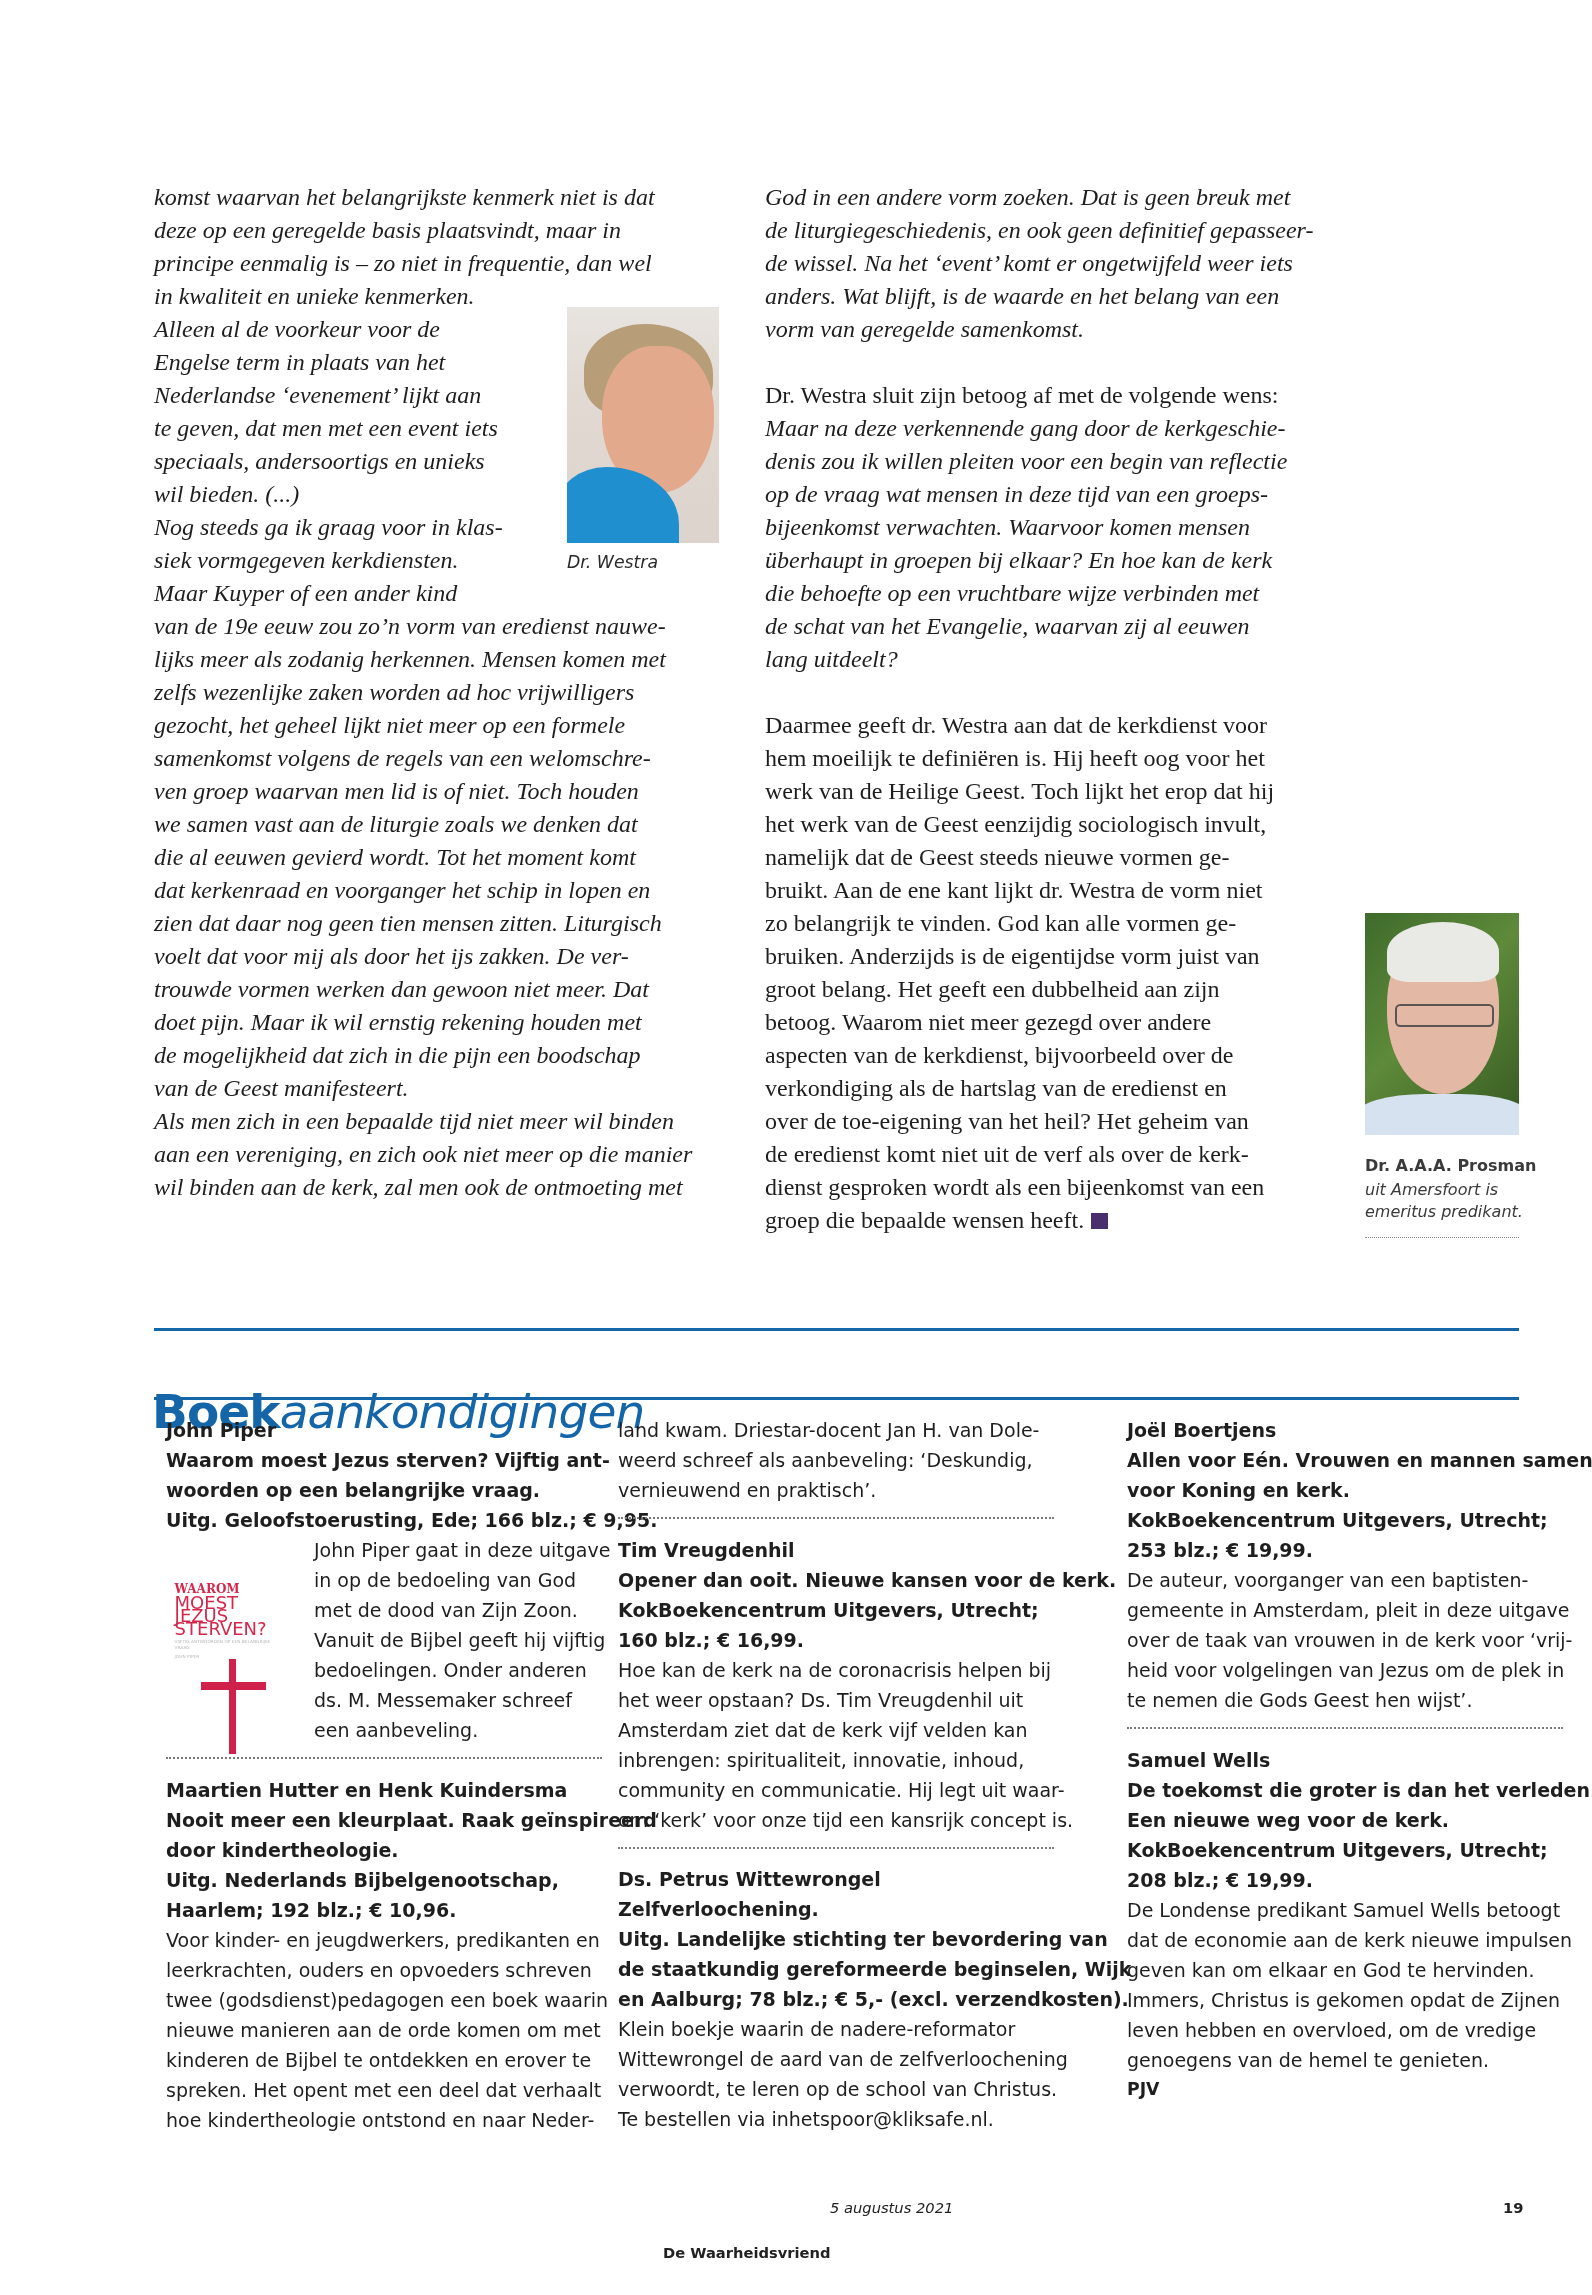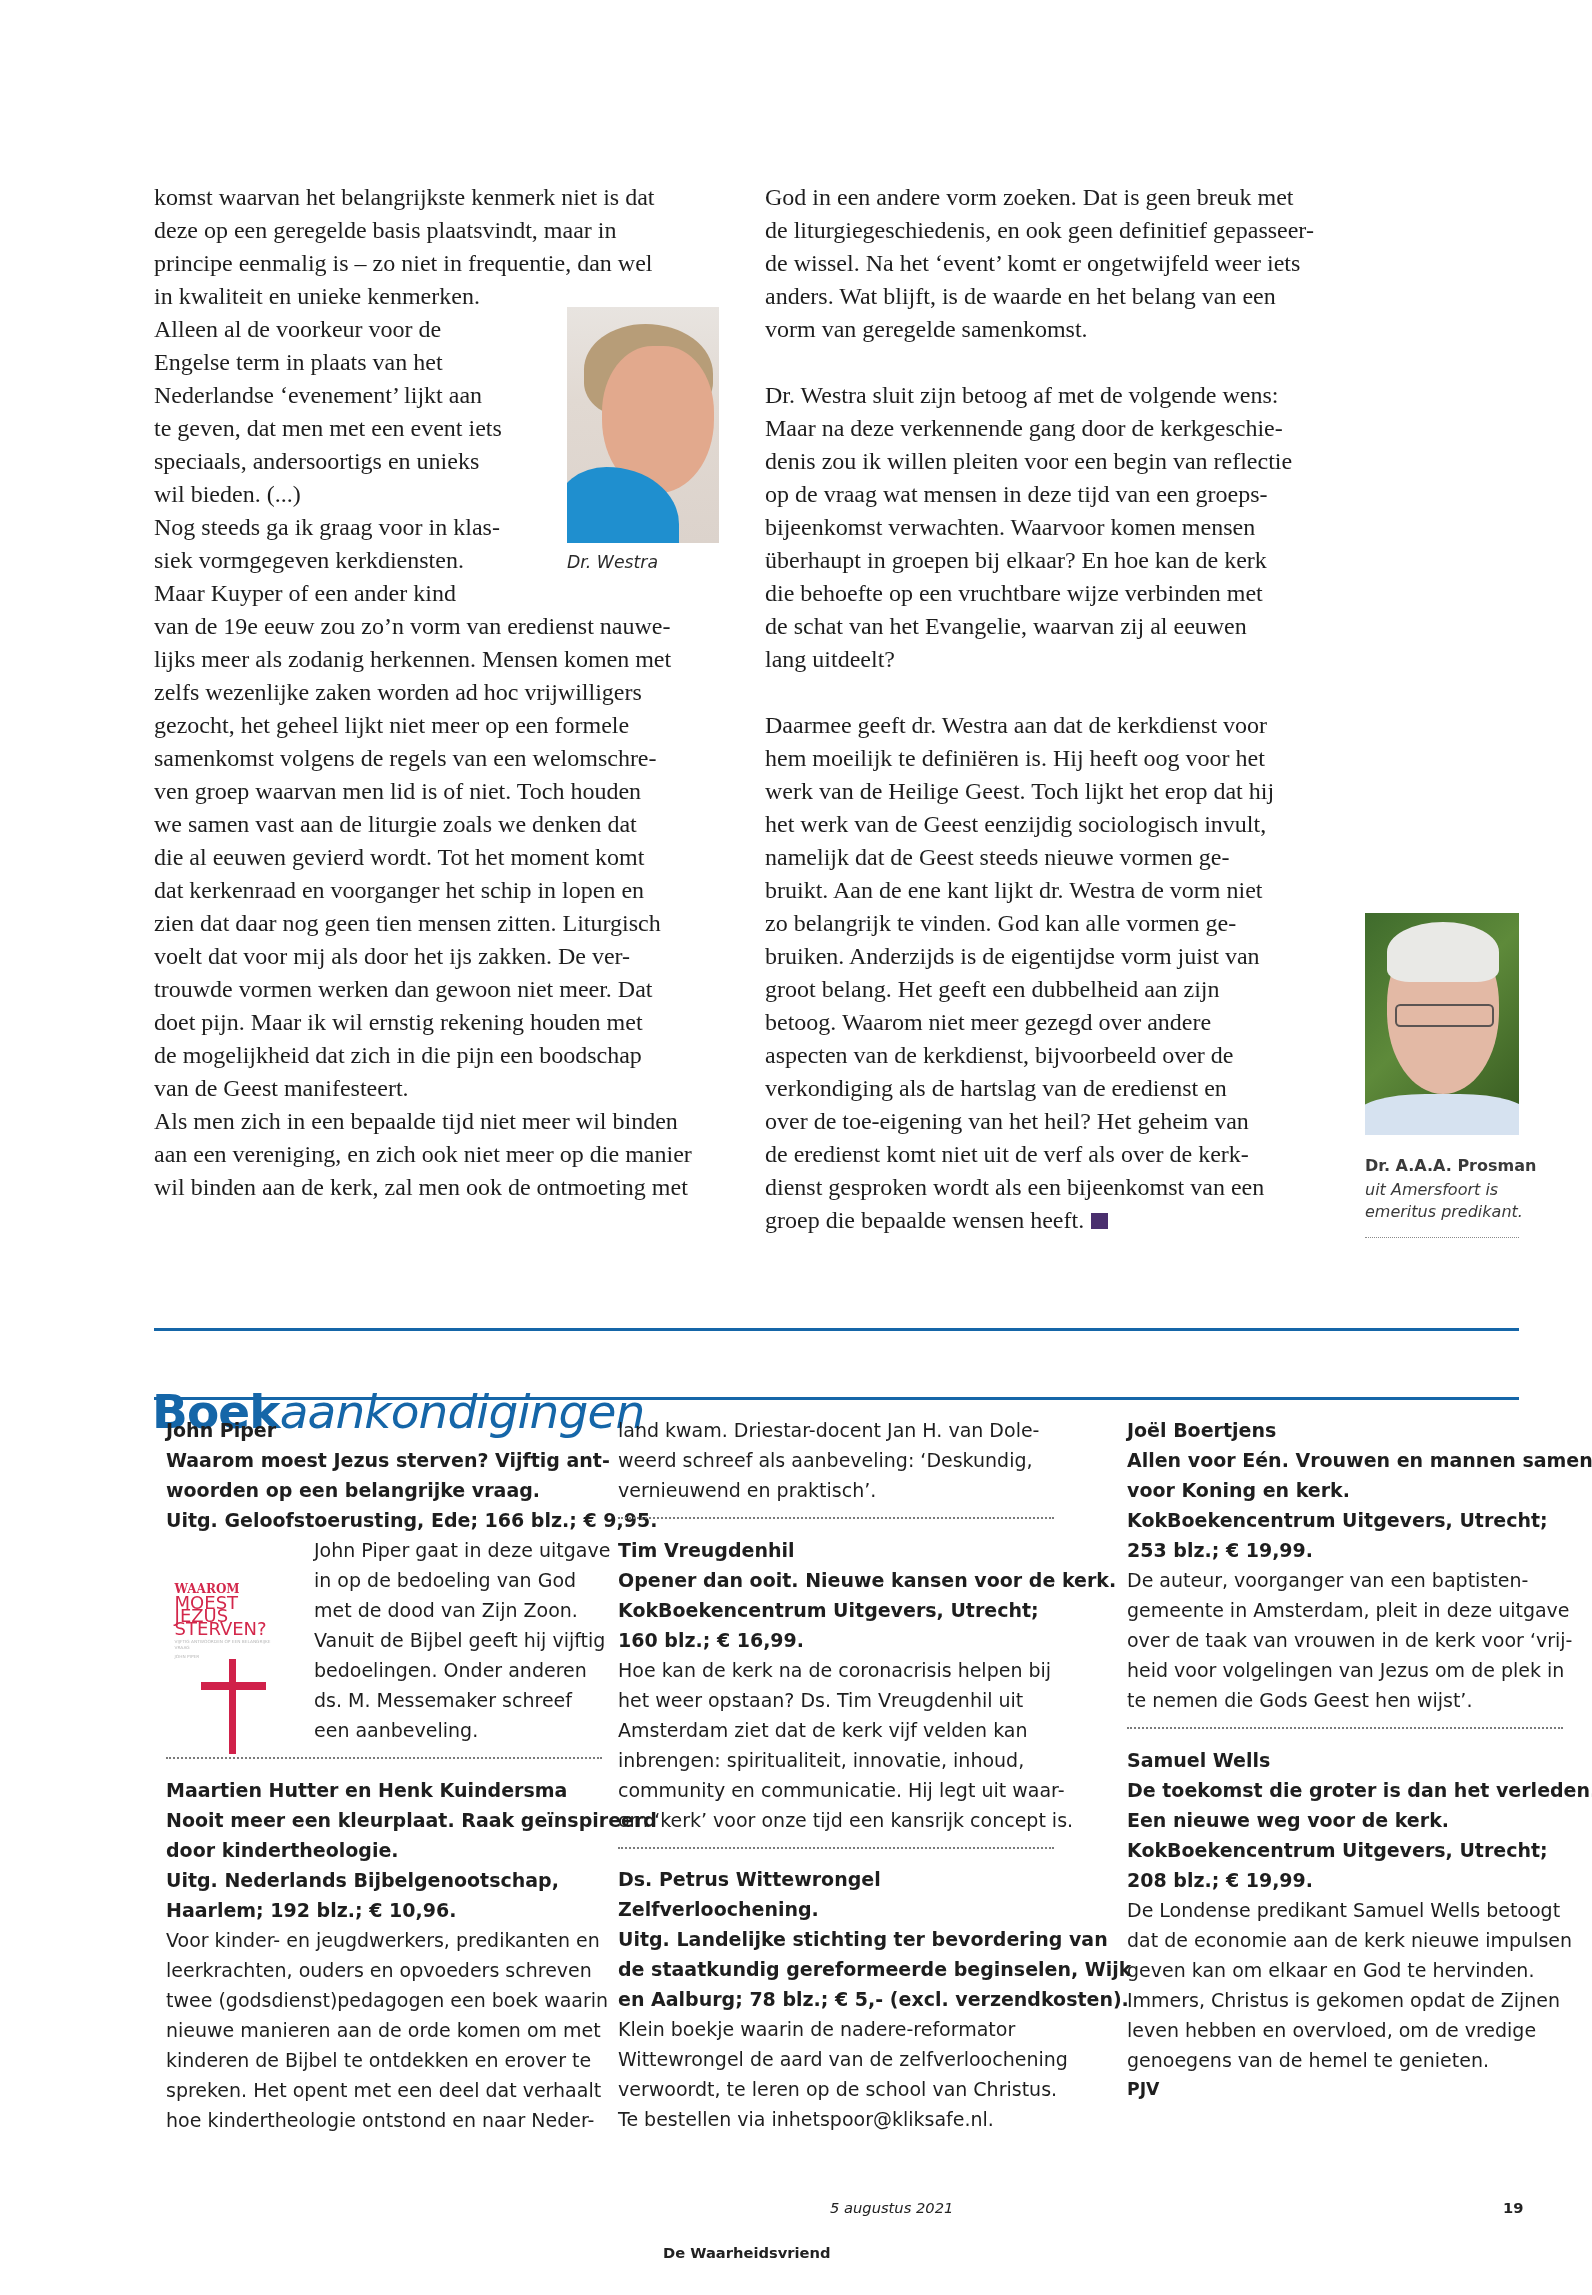--- a/index.html
+++ b/index.html
@@ -6,21 +6,21 @@
   body { width: 1592px; height: 2295px; position: relative; overflow: hidden; color: #1e1e1e; }
   .page { position: absolute; left: 0; top: 0; width: 1592px; height: 2295px; }
 
   .serif { font-family: "Liberation Serif", "DejaVu Serif", serif; }
   .sans { font-family: "DejaVu Sans", "Liberation Sans", sans-serif; }
 
   
   .col-left { position: absolute; left: 154px; top: 181px; width: 574px; }
   .col-right { position: absolute; left: 765px; top: 181px; width: 574px; }
   .art-line { font-size: 24px; line-height: 33px; white-space: nowrap; }
-  .it { }
+  .it { font-style: italic; }
   .para-gap { height: 33px; }
 
   .photo-westra { position: absolute; left: 567px; top: 307px; width: 152px; height: 236px;
     background: linear-gradient(180deg, #e8e4e0 0%, #e1d9d2 40%, #dcd3cc 100%); overflow: hidden; }
   .photo-westra .hair { position: absolute; left: 17.3px; top: 17.3px; width: 129px; height: 95px; border-radius: 50% 55% 40% 40%; background: #b79d78; }
   .photo-westra .face { position: absolute; left: 35px; top: 39px; width: 112px; height: 147px; border-radius: 45% 45% 50% 50%; background: #e2a98d; }
   .photo-westra .body { position: absolute; left: -8.6px; top: 160px; width: 121px; height: 95px; border-radius: 40% 60% 0 0; background: #1f8fcf; }
   .caption-westra { position: absolute; left: 567px; top: 552px; font-size: 17.3px; font-style: italic; color: #2a2a2a; }
 
   .photo-prosman { position: absolute; left: 1365px; top: 913px; width: 154px; height: 222px; overflow: hidden;

